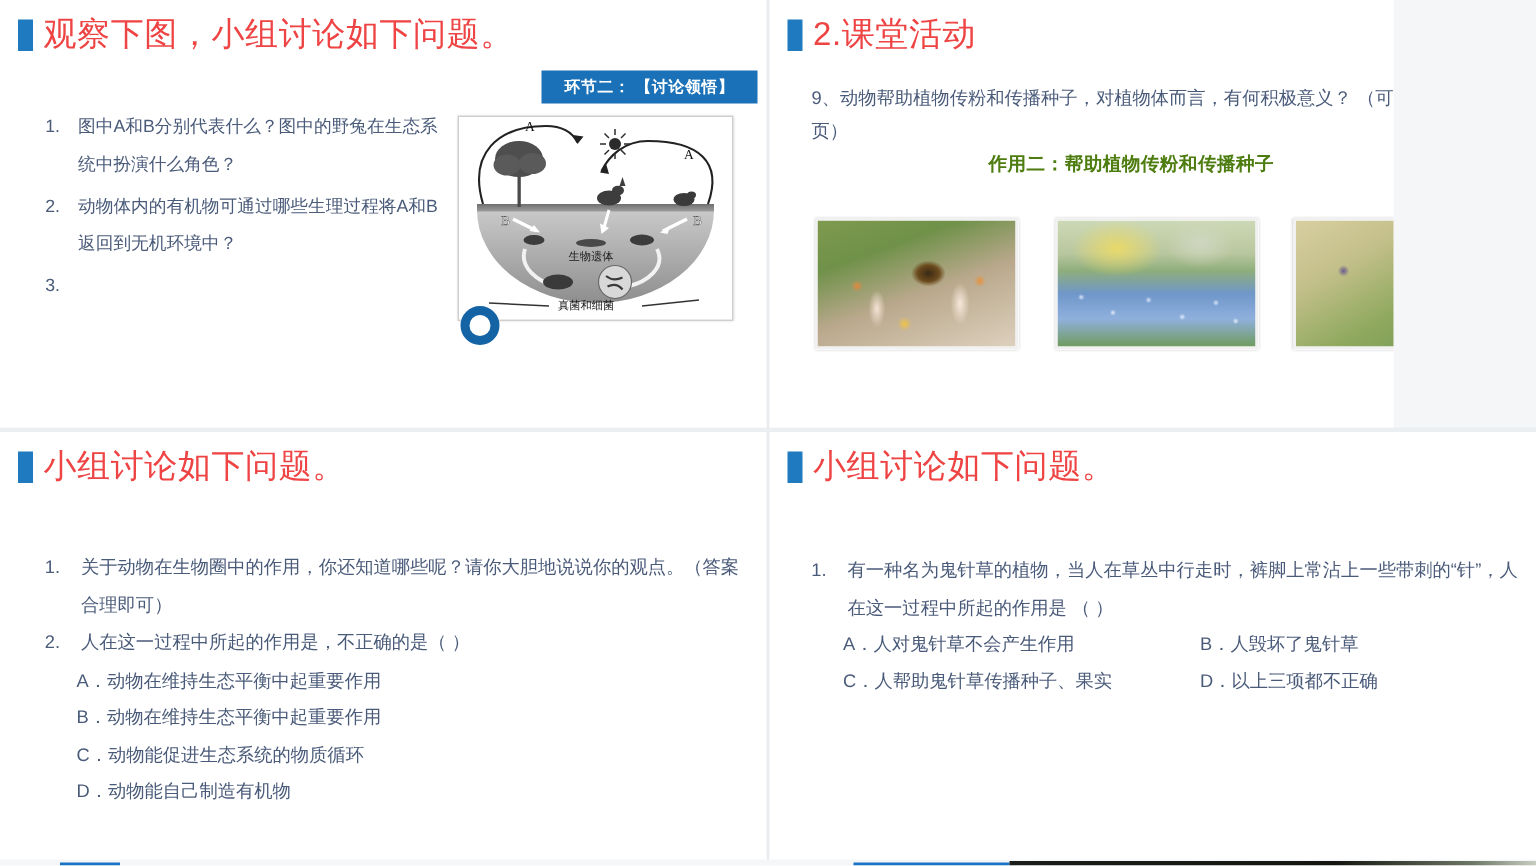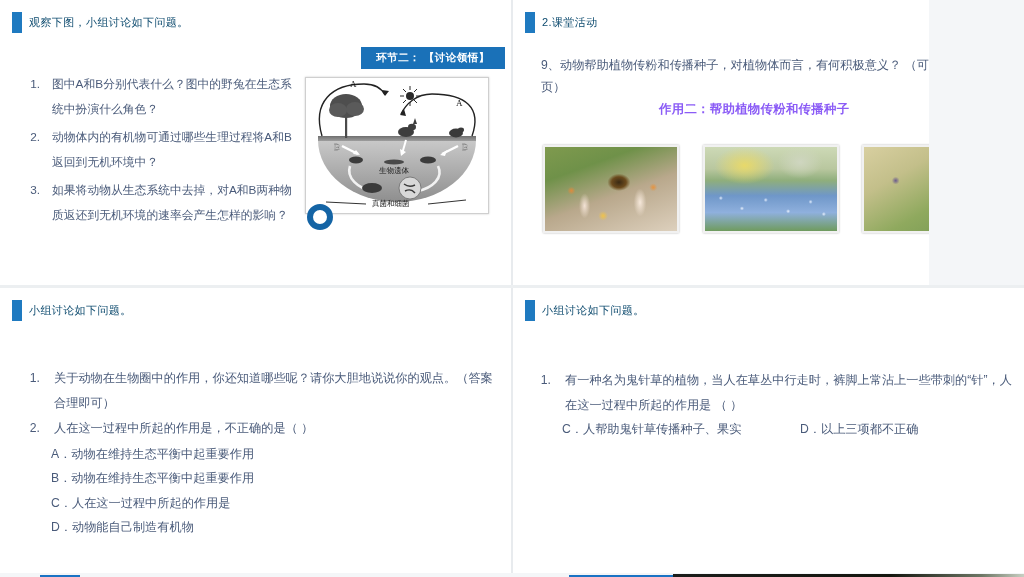--- a/index.html
+++ b/index.html
@@ -43,22 +43,22 @@
     align-items: center;
     gap: 7px;
   }
   .head-mark {
     width: 10px;
     height: 21px;
     background: #1f7ac0;
     flex: none;
   }
   .head-title {
-    font-size: 11px;
-    color: #0c4a6e;
+    font-size: 22px;
+    color: #ef4444;
     letter-spacing: .4px;
     white-space: nowrap;
     line-height: 1;
   }
 
   
   .badge {
     position: absolute;
     height: 22px;
     display: flex;
@@ -130,21 +130,21 @@
     width: 470px;
     color: #4a5b7a;
     font-size: 12.2px;
     line-height: 21.5px;
   }
   .tr-line { display: block; }
   .tr-red {
     display: block;
     margin-top: 1px;
     margin-left: 118px;
-    color: #8b5cf6;
+    color: #4d7c0f;
     font-weight: bold;
     font-size: 12.4px;
     letter-spacing: .3px;
   }
 
   .photo-row {
     position: absolute;
     left: 30px;
     top: 145px;
     width: 455px;
@@ -265,21 +265,20 @@
       <li class="qitem">
         <span class="qnum">1.</span>
         <span class="qtext">图中A和B分别代表什么？图中的野兔在生态系统中扮演什么角色？</span>
       </li>
       <li class="qitem">
         <span class="qnum">2.</span>
         <span class="qtext">动物体内的有机物可通过哪些生理过程将A和B返回到无机环境中？</span>
       </li>
       <li class="qitem">
         <span class="qnum">3.</span>
-        <span class="qtext">如果将动物从生态系统中去掉，对A和B两种物质返还到无机环境的速率会产生怎样的影响？</span>
       </li>
     </ul>
 
     <div class="eco-frame">
       <svg width="182" height="135" viewBox="0 0 182 135">
         <defs>
           <linearGradient id="soilg" x1="0" y1="0" x2="0" y2="1">
             <stop offset="0%" stop-color="#c9c9c9"></stop>
             <stop offset="55%" stop-color="#a9a9a9"></stop>
             <stop offset="100%" stop-color="#8e8e8e"></stop>
@@ -392,21 +391,21 @@
         <span class="qtext">人在这一过程中所起的作用是，不正确的是（ ）</span>
       </li>
       <li class="opt-list">
         <span class="opt-line">
           <span class="opt">A．动物在维持生态平衡中起重要作用</span>
         </span>
         <span class="opt-line">
           <span class="opt">B．动物在维持生态平衡中起重要作用</span>
         </span>
         <span class="opt-line">
-          <span class="opt">C．人在这一过程中所起的作用是</span>
+          <span class="opt">C．动物能促进生态系统的物质循环</span>
         </span>
         <span class="opt-line">
           <span class="opt">D．动物能自己制造有机物</span>
         </span>
       </li>
     </ul>
   </div>
 
   <div class="slide slide-br">
     <div class="slide-head">
@@ -414,20 +413,24 @@
       <div class="head-title">小组讨论如下问题。</div>
     </div>
 
     <ul class="qlist qlist-br">
       <li class="qitem">
         <span class="qnum">1.</span>
         <span class="qtext">有一种名为鬼针草的植物，当人在草丛中行走时，裤脚上常沾上一些带刺的“针”，人在这一过程中所起的作用是 （ ）</span>
       </li>
       <li class="opt-list">
         <span class="opt-line">
+          <span class="opt opt-w1">A．人对鬼针草不会产生作用</span>
+          <span class="opt">B．人毁坏了鬼针草</span>
+        </span>
+        <span class="opt-line">
           <span class="opt opt-w1">C．人帮助鬼针草传播种子、果实</span>
           <span class="opt">D．以上三项都不正确</span>
         </span>
       </li>
     </ul>
   </div>
 
   <div class="peek peek-l"></div>
   <div class="peek peek-r"></div>
   <div class="peek-dark"></div>

